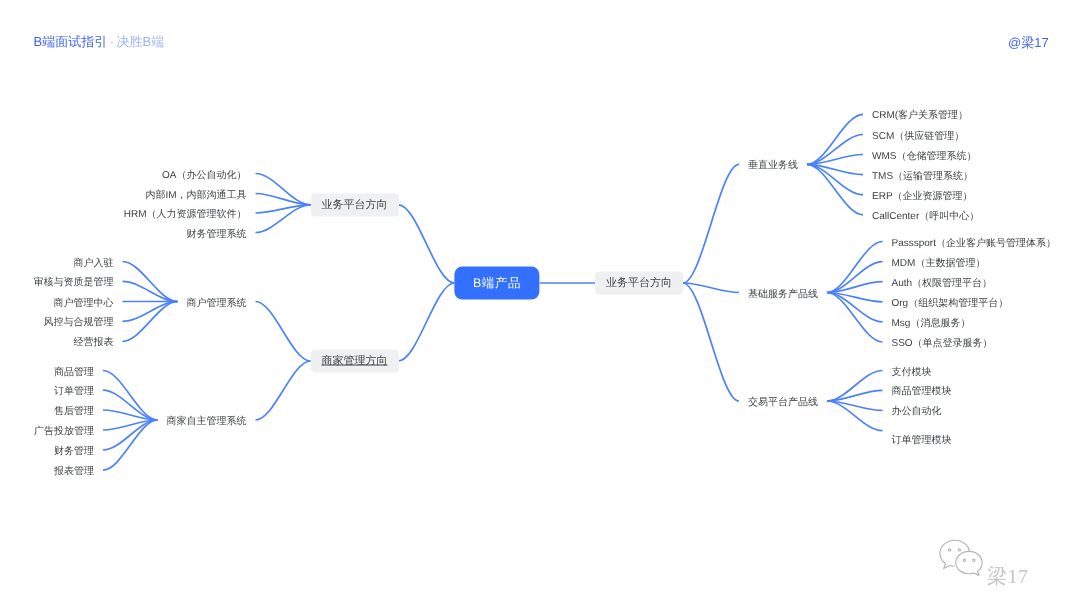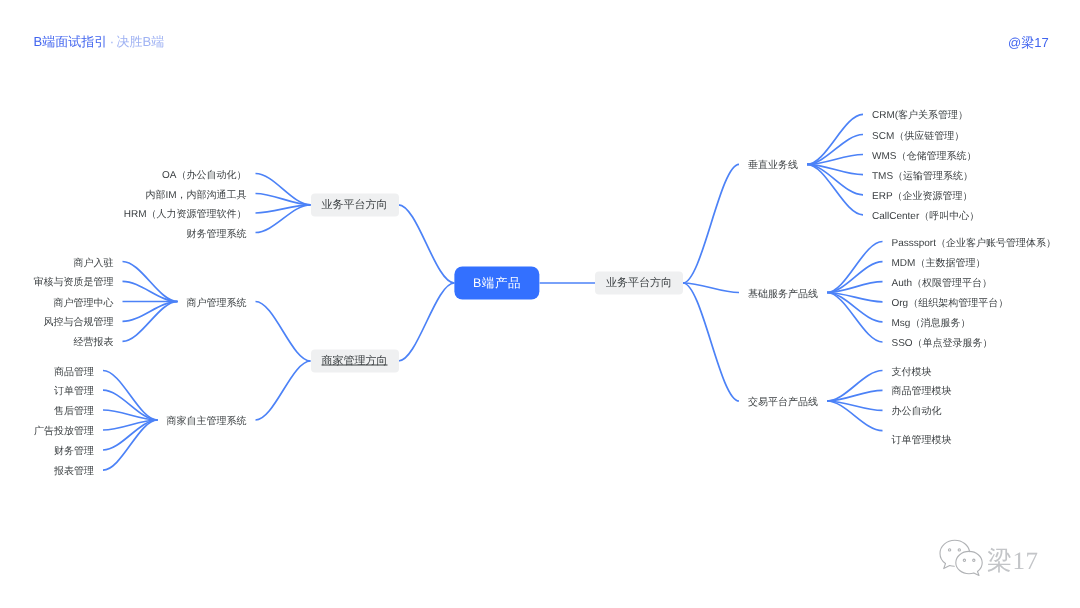--- a/index.html
+++ b/index.html
@@ -20,22 +20,22 @@
   .leaf.l{transform:translate(0,-50%) translateY(1.5px);}
   .chip{position:absolute;white-space:nowrap;font-size:11px;color:var(--ink,#3C4043);
         background:var(--chip-fill,#EFF0F1);border-radius:4px;transform:translate(-50%,-50%);
         padding:6px 11px;line-height:11px;}
   .root{position:absolute;white-space:nowrap;font-size:12.5px;color:#ffffff;
         background:var(--root-fill,#3370FF);border-radius:8px;transform:translate(-50%,-50%);
         padding:10px 18.5px;line-height:13px;letter-spacing:0.6px;}
 
   .wm{position:absolute;left:939px;top:538px;display:flex;align-items:flex-start;}
   .wm .wmicon{display:block;line-height:0;margin-top:0px;}
-  .wm .wmtxt{font-size:25px;line-height:27px;color:var(--wm,#c3c5c8);font-family:"Liberation Serif",serif;
-             margin-left:4px;margin-top:10px;letter-spacing:0.5px;}
+  .wm .wmtxt{font-size:20px;line-height:27px;color:var(--wm,#c3c5c8);font-family:"Liberation Serif",serif;
+             margin-left:4px;margin-top:26px;letter-spacing:0.5px;}
 </style>
 </head>
 <body>
 
 <div id="canvas">
   <svg id="wires" viewBox="0 0 1080 608">
       <path d="M454.375,283 C435.3775,283 417.4975,204.8 398.5,204.8" fill="none" stroke="#4C82F7" stroke-width="1.7"></path>
       <path d="M310.5,204.8 C291.8,204.8 274.2,173.5 255.5,173.5" fill="none" stroke="#4C82F7" stroke-width="1.7"></path>
       <path d="M310.5,204.8 C291.8,204.8 274.2,193.5 255.5,193.5" fill="none" stroke="#4C82F7" stroke-width="1.7"></path>
       <path d="M310.5,204.8 C291.8,204.8 274.2,213 255.5,213" fill="none" stroke="#4C82F7" stroke-width="1.7"></path>

